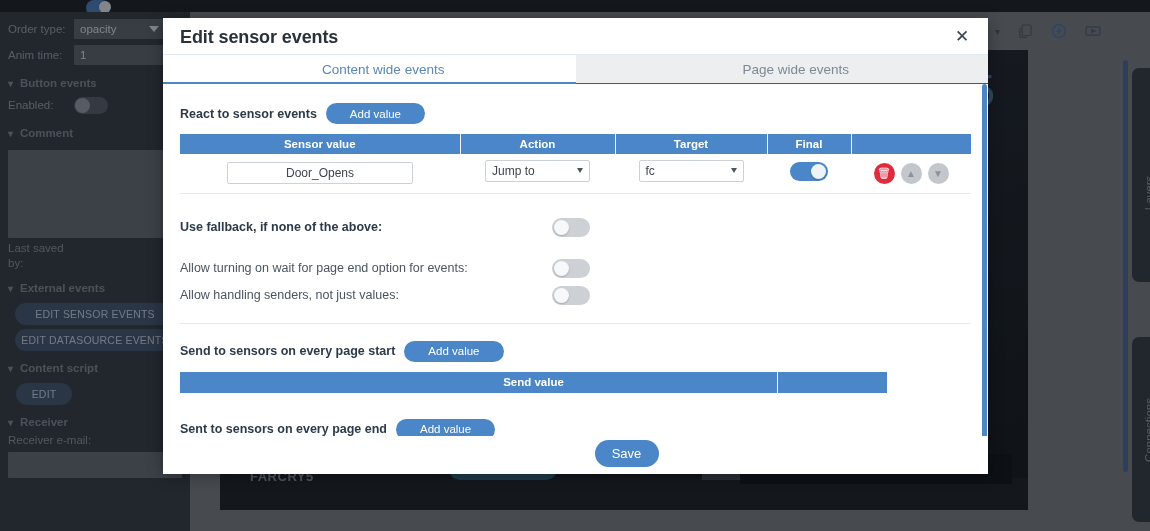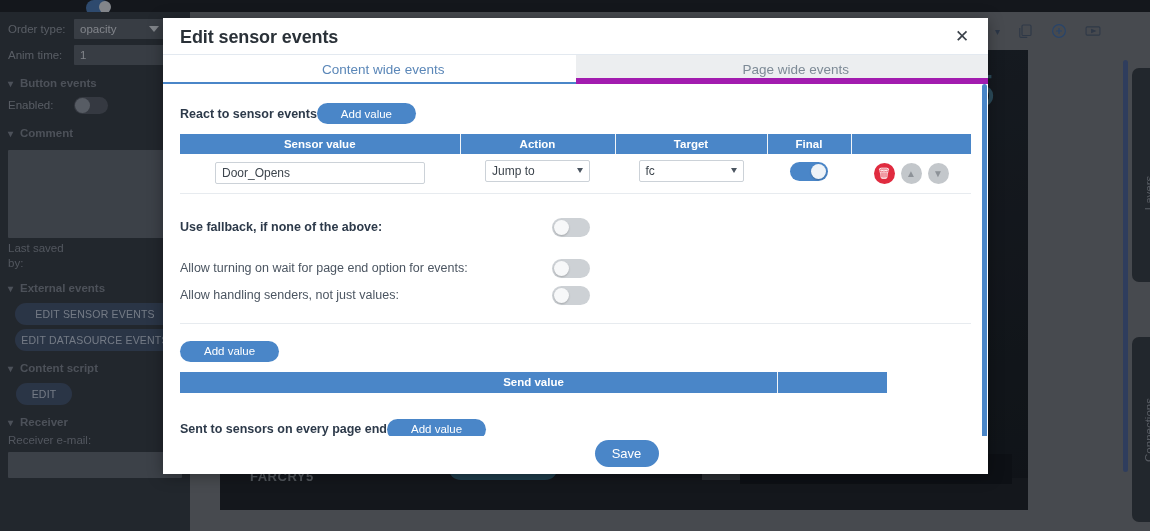--- a/index.html
+++ b/index.html
@@ -185,52 +185,52 @@
   .tab {
     flex: 1; text-align: center; line-height: 29px;
     font-size: 13.5px; color: #7d93ab; padding-left: 28px;
   }
   .tab.active {
     background: #fff; color: #5b87b8;
     border-bottom: 2px solid #4a86c8;
   }
   .tab.inactive {
     background: #eceef0; color: #7d8a96;
-    border-bottom: 6px solid #a21caf;
+    border-bottom: 1px solid #a21caf;
   }
 
   .modal-body {
     position: relative; height: 390px; overflow: hidden;
     padding: 0 17px;
   }
 
-  .mbar { display: flex; align-items: center; margin-top: 19px; }
+  .mbar { display: flex; align-items: center; gap: 9px; margin-top: 19px; }
   .mbar-label { font-size: 12.5px; font-weight: bold; color: #2d3a4a; }
   .btn-pill {
     background: #4a86c8; color: #fff; border: none;
     height: 21px; padding: 0 24px; border-radius: 11px;
     font-size: 11.5px; font-family: "Liberation Sans", sans-serif;
     cursor: pointer;
   }
 
   table.grid { width: 791px; border-collapse: collapse; margin-top: 10px; }
   table.grid th {
     background: #4a86c8; color: #fff; font-size: 11.5px; font-weight: bold;
     height: 20px; border-right: 1px solid #f2f5f8;
   }
   table.grid th:last-child { border-right: none; }
   table.grid td {
     height: 39px; border-bottom: 1px solid #e7ebef;
     text-align: center; vertical-align: middle;
   }
 
   .txt-input {
-    width: 210px; height: 22px; border: 1px solid #ccd2d8;
+    width: 186px; height: 22px; border: 1px solid #ccd2d8;
     border-radius: 2px; padding: 0 6px; font-size: 12px; color: #3d454d;
-    font-family: "Liberation Sans", sans-serif; background: #fff;
+    font-family: "Liberation Sans", sans-serif; background: #fff; text-align: center;
   }
   .sel {
     position: relative; display: inline-block;
     width: 105px; height: 22px; border: 1px solid #ccd2d8; border-radius: 2px;
     background: #fff; text-align: left;
   }
   .sel span.v {
     position: absolute; left: 6px; top: 3px; font-size: 12px; color: #3d454d;
   }
   .sel span.c {
@@ -490,20 +490,21 @@
       </div>
 
       <div class="opt-row" style="margin-top:8px">
         <span class="lab">Allow handling senders, not just values:</span>
         <span class="toggle"></span>
       </div>
 
       <div class="divider"></div>
 
       <div class="mbar" style="margin-top:17px">
+        <span class="mbar-label">Send to sensors on every page start</span>
         <button class="btn-pill">Add value</button>
       </div>
 
       <div class="send-head">
         <span>Send value</span>
         <span class="seg"></span>
       </div>
 
       <div class="mbar" style="margin-top:26px">
         <span class="mbar-label">Sent to sensors on every page end</span>

